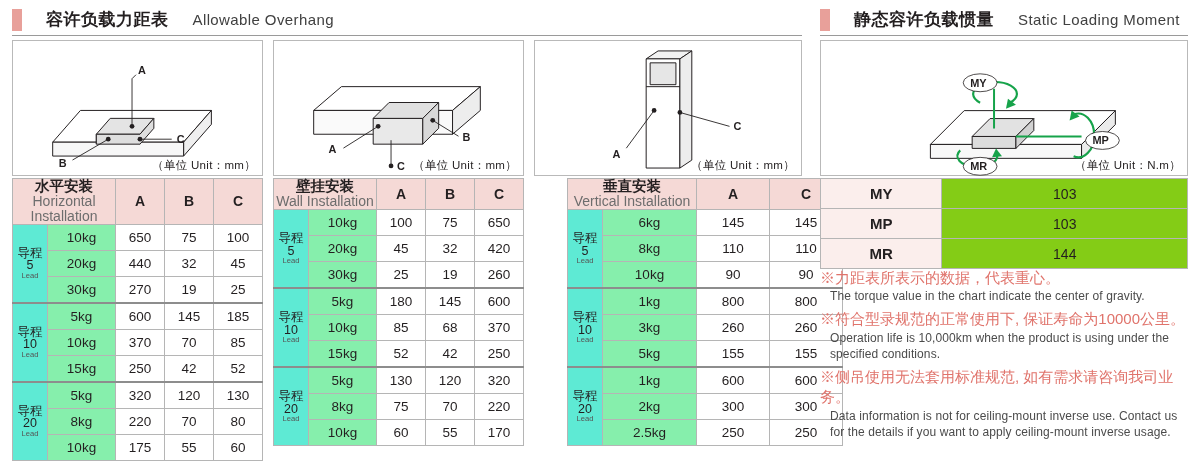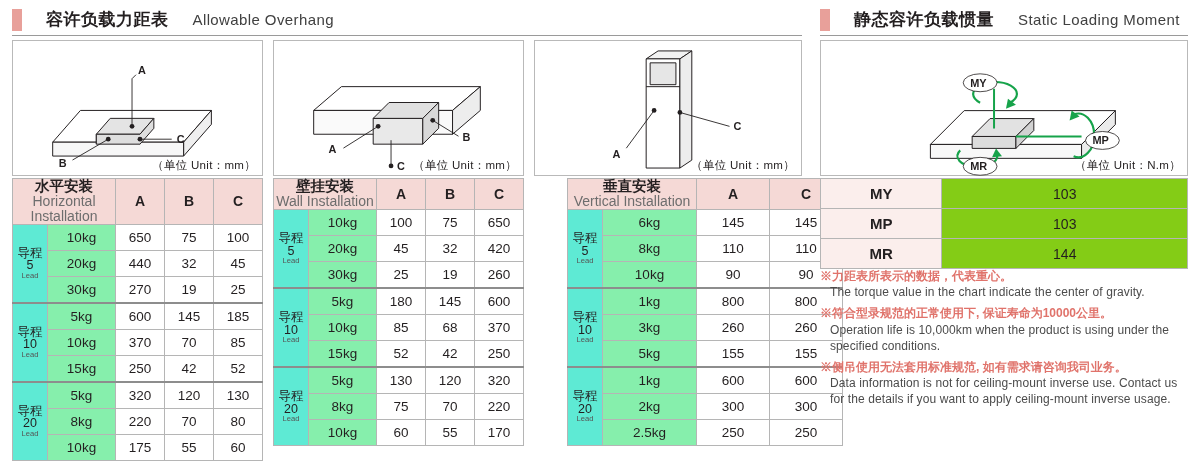--- a/index.html
+++ b/index.html
@@ -71,21 +71,21 @@
   .grp-sep td{border-top:2px solid #8d8d8d;}
 
   
   .mtbl{position:absolute;border:1px solid #9f9f9f;font-size:14px;}
   .mtbl td{border:1px solid #b5b5b5;height:27px;text-align:center;vertical-align:middle;}
   .mtbl .mlabel{background:#fbeeec;font-weight:bold;width:120px;font-size:15px;}
   .mtbl .mval{background:#84cc16;width:246px;font-size:14px;}
 
   
   .notes{position:absolute;left:820px;top:268px;width:372px;font-size:11px;line-height:1.35;}
-  .note-cn{color:#e0736b;font-weight:bold;font-size:12px;}
+  .note-cn{color:#e0736b;font-weight:normal;font-size:15px;}
   .note-en{color:#4b4b4b;font-size:12px;margin:0 0 5px 10px;letter-spacing:.1px;}
 
   
   .lbl{font-family:"Liberation Sans",sans-serif;font-size:11px;font-weight:bold;fill:#231f20;}
 </style>
 </head>
 <body>
 
 <div class="page">
 

